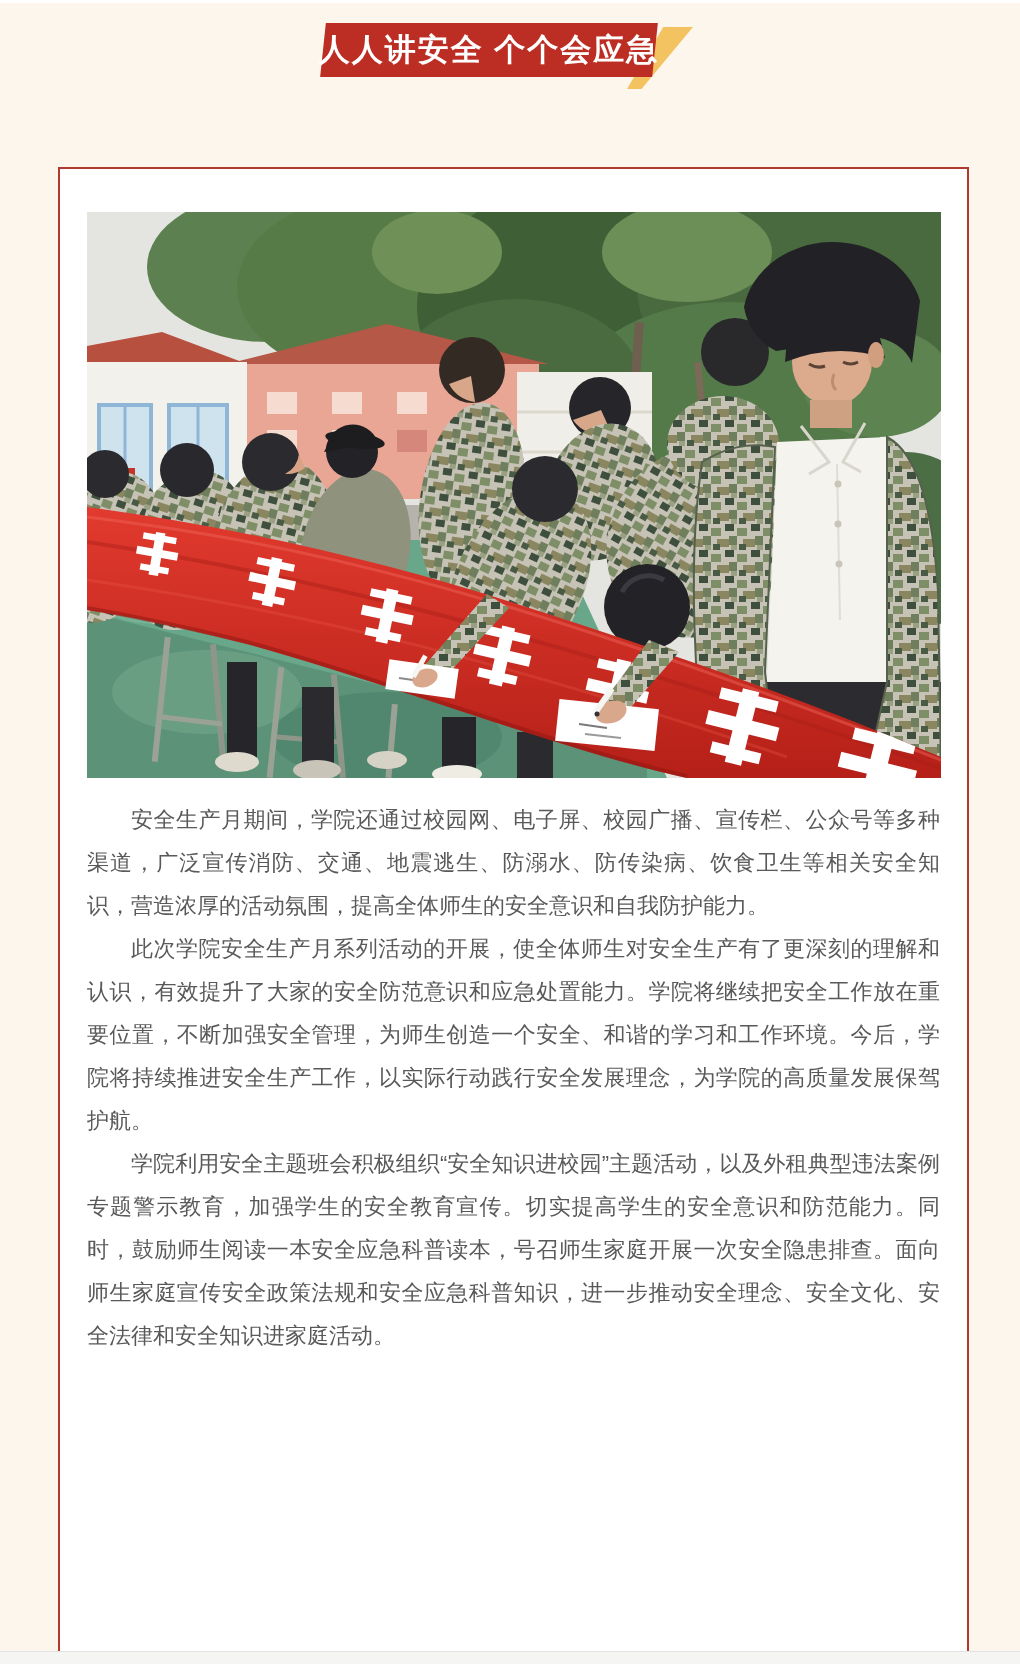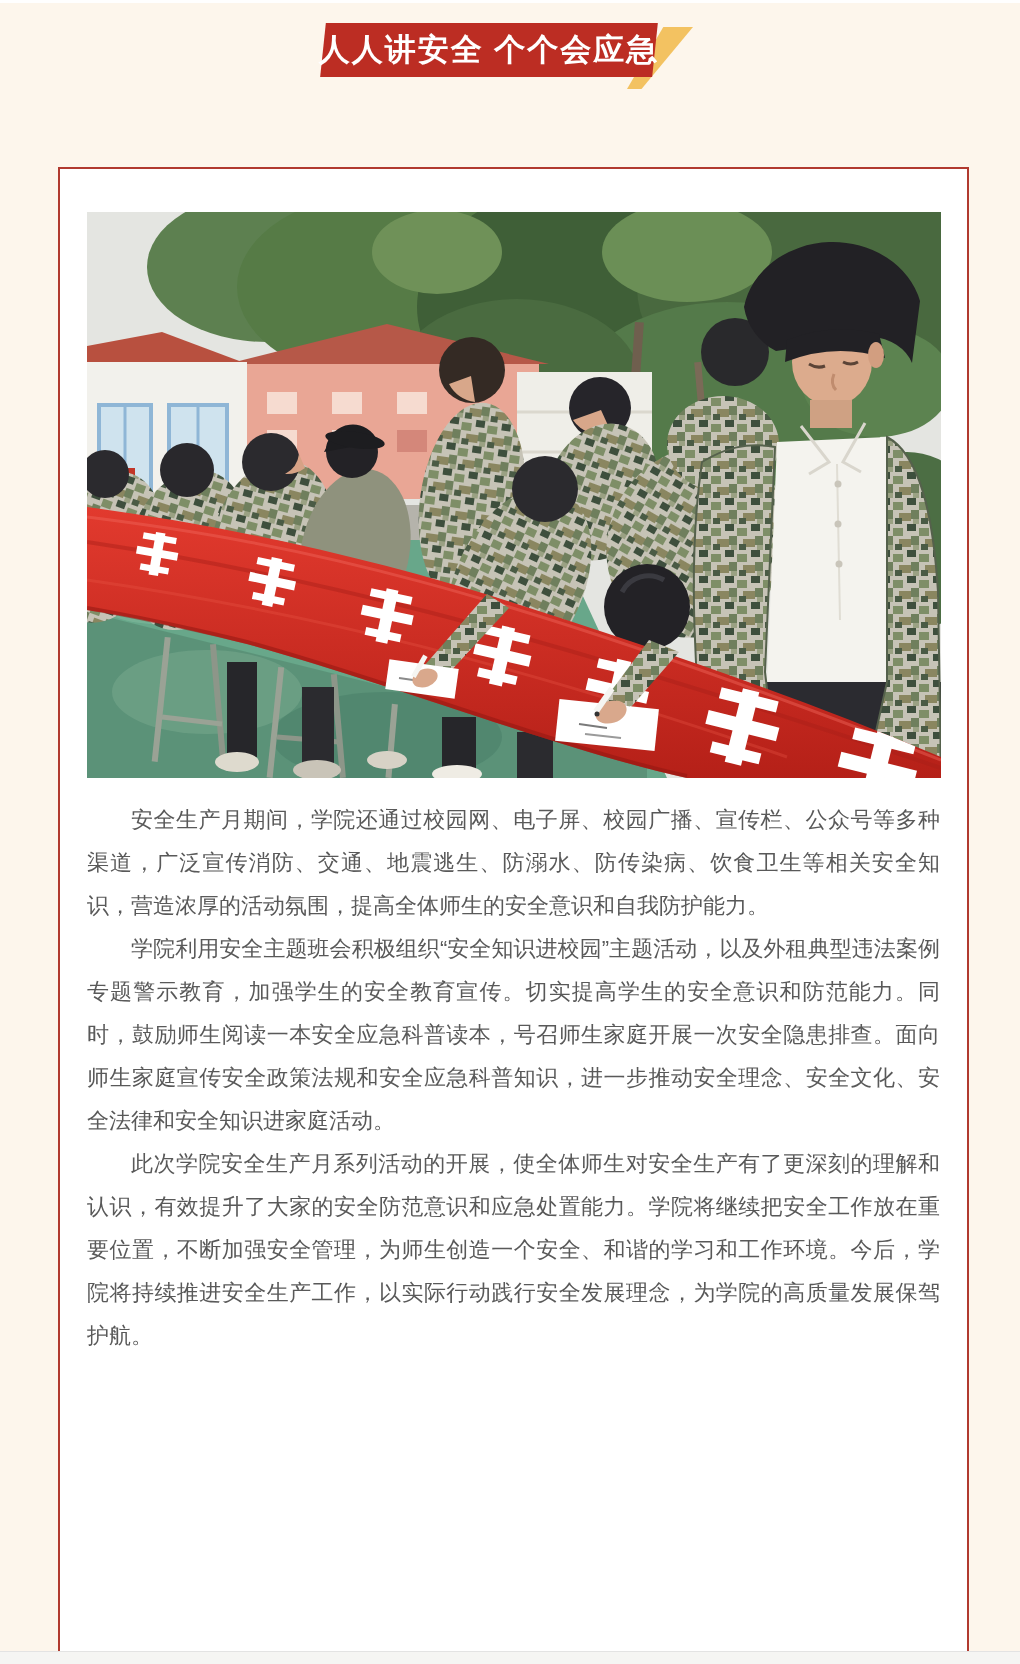--- a/index.html
+++ b/index.html
@@ -237,19 +237,19 @@
         <line x1="498" y1="522" x2="534" y2="526" stroke="#9a9a9a" stroke-width="2"></line>
         <ellipse cx="524" cy="500" rx="16" ry="11" fill="#d9a88c" transform="rotate(-18 524 500)"></ellipse>
         <rect x="514" y="474" width="6" height="28" fill="#f5f5f2" transform="rotate(35 517 488)"></rect>
         <circle cx="510" cy="502" r="2.5" fill="#333333"></circle>
       </g>
     </svg>
   </div>
 
   <div class="article-text">
     <p>安全生产月期间，学院还通过校园网、电子屏、校园广播、宣传栏、公众号等多种渠道，广泛宣传消防、交通、地震逃生、防溺水、防传染病、饮食卫生等相关安全知识，营造浓厚的活动氛围，提高全体师生的安全意识和自我防护能力。</p>
+    <p>此次学院安全生产月系列活动的开展，使全体师生对安全生产有了更深刻的理解和认识，有效提升了大家的安全防范意识和应急处置能力。学院将继续把安全工作放在重要位置，不断加强安全管理，为师生创造一个安全、和谐的学习和工作环境。今后，学院将持续推进安全生产工作，以实际行动践行安全发展理念，为学院的高质量发展保驾护航。</p>
     <p>学院利用安全主题班会积极组织“安全知识进校园”主题活动，以及外租典型违法案例专题警示教育，加强学生的安全教育宣传。切实提高学生的安全意识和防范能力。同时，鼓励师生阅读一本安全应急科普读本，号召师生家庭开展一次安全隐患排查。面向师生家庭宣传安全政策法规和安全应急科普知识，进一步推动安全理念、安全文化、安全法律和安全知识进家庭活动。</p>
-    <p>此次学院安全生产月系列活动的开展，使全体师生对安全生产有了更深刻的理解和认识，有效提升了大家的安全防范意识和应急处置能力。学院将继续把安全工作放在重要位置，不断加强安全管理，为师生创造一个安全、和谐的学习和工作环境。今后，学院将持续推进安全生产工作，以实际行动践行安全发展理念，为学院的高质量发展保驾护航。</p>
   </div>
 
 </div>
 
 <div class="bottom-strip"></div>
 
 </body></html>

